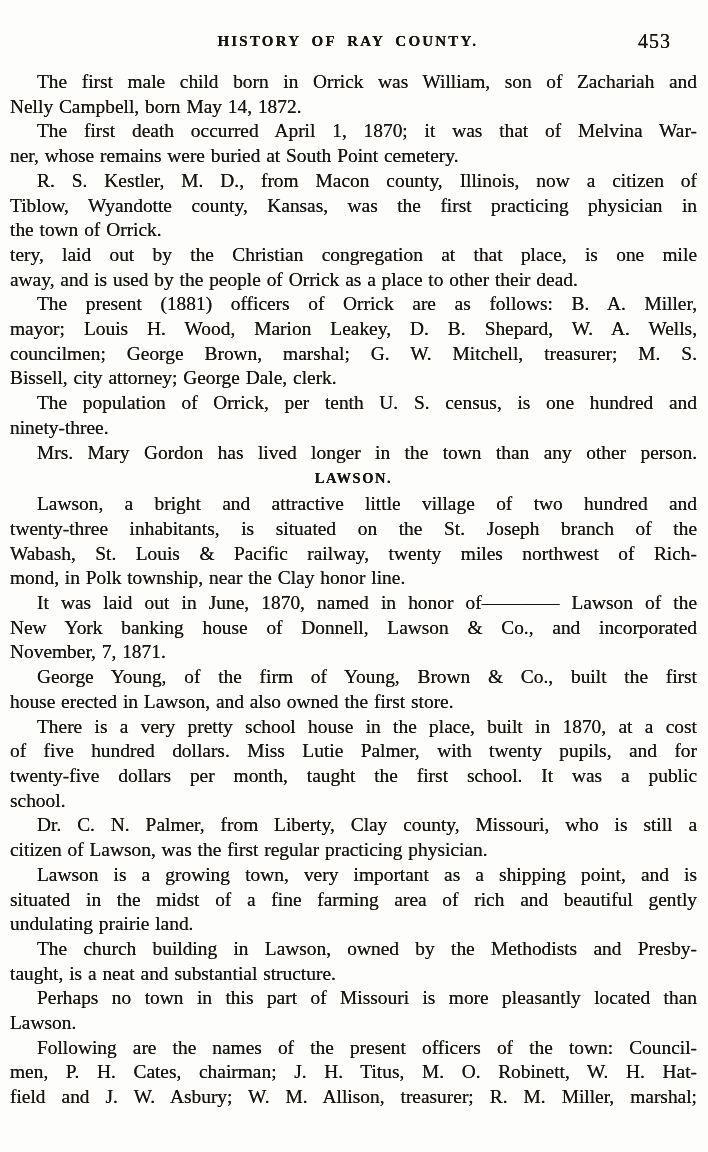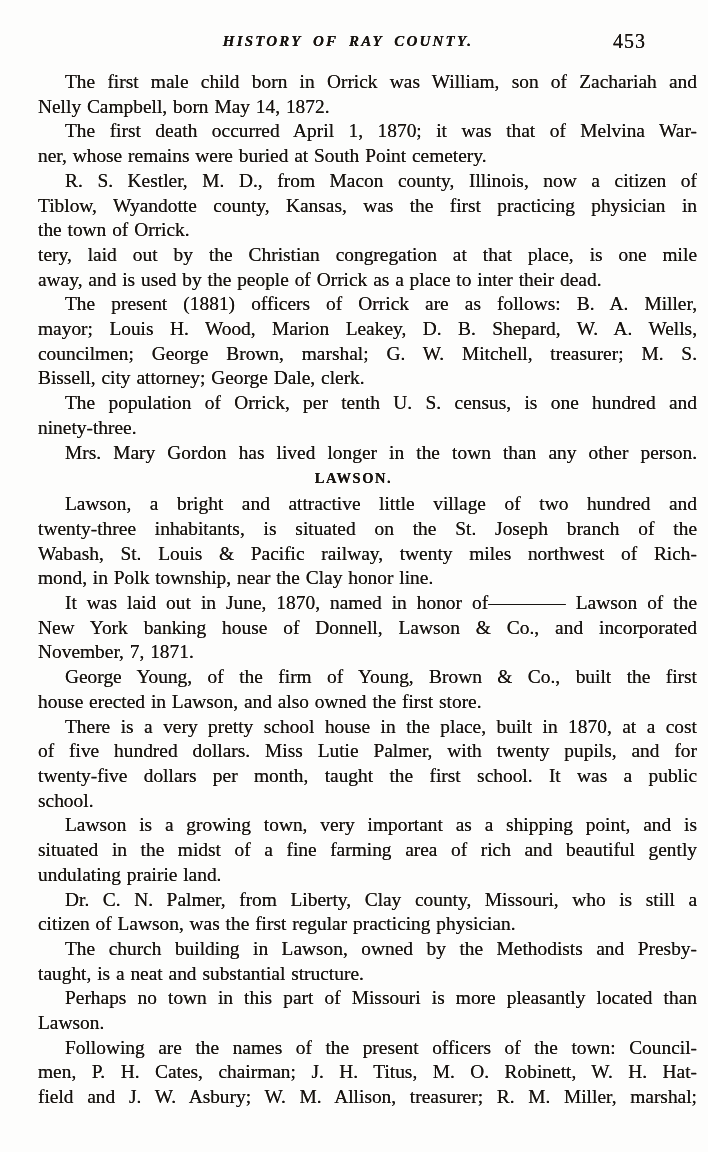--- a/index.html
+++ b/index.html
@@ -23,42 +23,40 @@
   .header-title {
     position: absolute;
     left: 50%; top: 0;
     transform: translateX(-52%);
     font-size: 15px;
     font-weight: bold;
     letter-spacing: 2.2px;
     word-spacing: 5px;
     white-space: nowrap;
     text-shadow: 0 0 0.6px currentColor;
-    font-style: italic;
   }
   .page-number {
     position: absolute;
-    right: 50px; top: -3px;
+    right: 25px; top: -3px;
     font-size: 20px;
     letter-spacing: 1px;
     text-shadow: 0 0 0.5px currentColor;
   }
   .body-text {
     position: absolute;
     top: 70px; left: 10px; right: 11px;
     font-size: 19.4px;
     line-height: 24.7px;
     word-spacing: 1px;
     text-shadow: 0 0 0.45px rgba(23, 19, 15, 0.85);
   }
   .paragraph { margin: 0; }
   .line {
     text-align: justify;
     text-align-last: justify;
-    margin-left: 28px;
   }
   .line.lastline {
     text-align: right;
     text-align-last: left;
   }
   .line.firstline { text-indent: 27px; }
   .section-heading {
     text-align: center;
     font-size: 14.5px;
     font-weight: bold;
@@ -85,21 +83,21 @@
         <div class="line firstline">The first death occurred April 1, 1870; it was that of Melvina War-</div>
         <div class="line lastline">ner, whose remains were buried at South Point cemetery.</div>
       </div>
       <div class="paragraph">
         <div class="line firstline">R. S. Kestler, M. D., from Macon county, Illinois, now a citizen of</div>
         <div class="line">Tiblow, Wyandotte county, Kansas, was the first practicing physician in</div>
         <div class="line lastline">the town of Orrick.</div>
       </div>
       <div class="paragraph">
         <div class="line">tery, laid out by the Christian congregation at that place, is one mile</div>
-        <div class="line lastline">away, and is used by the people of Orrick as a place to inter their dead.</div>
+        <div class="line lastline">away, and is used by the people of Orrick as a place to other their dead.</div>
       </div>
       <div class="paragraph">
         <div class="line firstline">The present (1881) officers of Orrick are as follows:  B. A. Miller,</div>
         <div class="line">mayor; Louis H. Wood, Marion Leakey, D. B. Shepard, W. A. Wells,</div>
         <div class="line">councilmen; George Brown, marshal; G. W. Mitchell, treasurer; M. S.</div>
         <div class="line lastline">Bissell, city attorney; George Dale, clerk.</div>
       </div>
       <div class="paragraph">
         <div class="line firstline">The population of Orrick, per tenth U. S. census, is one hundred and</div>
         <div class="line lastline">ninety-three.</div>
@@ -123,27 +121,27 @@
         <div class="line firstline">George Young, of the firm of Young, Brown &amp; Co., built the first</div>
         <div class="line lastline">house erected in Lawson, and also owned the first store.</div>
       </div>
       <div class="paragraph">
         <div class="line firstline">There is a very pretty school house in the place, built in 1870, at a cost</div>
         <div class="line">of five hundred dollars.  Miss Lutie Palmer, with twenty pupils, and for</div>
         <div class="line">twenty-five dollars per month, taught the first school.  It was a public</div>
         <div class="line lastline">school.</div>
       </div>
       <div class="paragraph">
+        <div class="line firstline">Dr. C. N. Palmer, from Liberty, Clay county, Missouri, who is still a</div>
+        <div class="line lastline">citizen of Lawson, was the first regular practicing physician.</div>
+      </div>
+      <div class="paragraph">
         <div class="line firstline">Lawson is a growing town, very important as a shipping point, and is</div>
         <div class="line">situated in the midst of a fine farming area of rich and beautiful gently</div>
         <div class="line lastline">undulating prairie land.</div>
-      </div>
-      <div class="paragraph">
-        <div class="line firstline">Dr. C. N. Palmer, from Liberty, Clay county, Missouri, who is still a</div>
-        <div class="line lastline">citizen of Lawson, was the first regular practicing physician.</div>
       </div>
       <div class="paragraph">
         <div class="line firstline">The church building in Lawson, owned by the Methodists and Presby-</div>
         <div class="line lastline">taught, is a neat and substantial structure.</div>
       </div>
       <div class="paragraph">
         <div class="line firstline">Perhaps no town in this part of Missouri is more pleasantly located than</div>
         <div class="line lastline">Lawson.</div>
       </div>
       <div class="paragraph">

